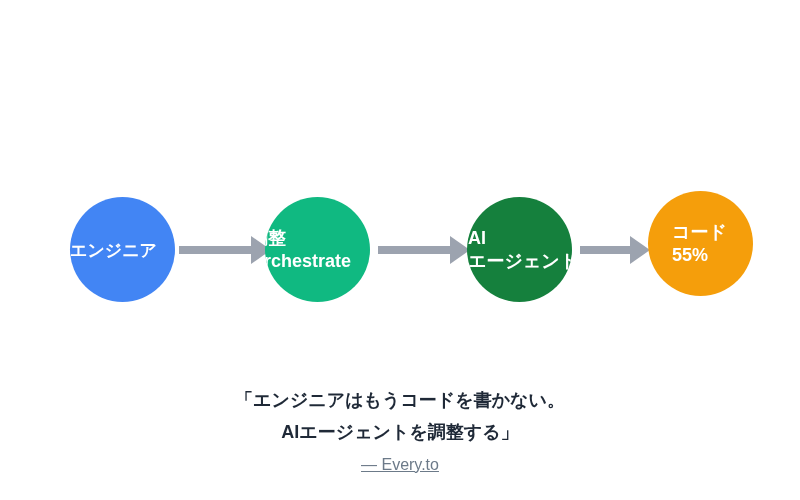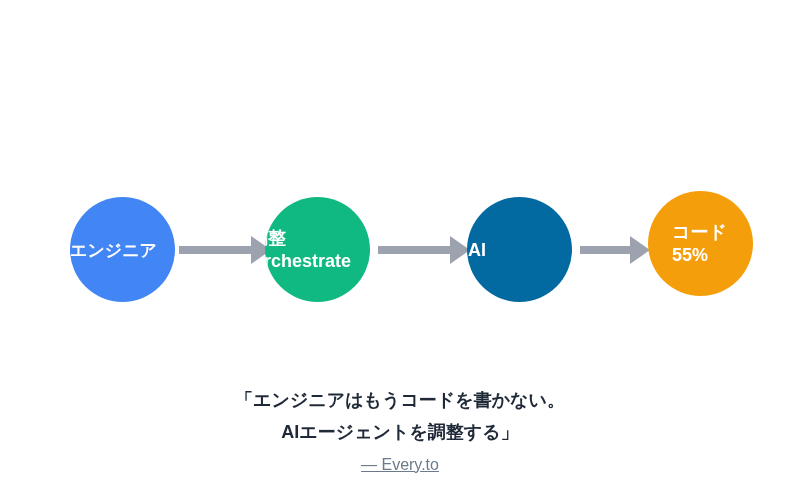--- a/index.html
+++ b/index.html
@@ -104,23 +104,24 @@
         <span class="line">調整</span>
         <span class="line">Orchestrate</span>
       </div>
     </div>
 
     <svg class="arrow a2" width="92" height="28" viewBox="0 0 92 28">
       <rect x="0" y="10" width="75" height="8" fill="#9CA3AF"></rect>
       <polygon points="72,0 92,14 72,28" fill="#9CA3AF"></polygon>
     </svg>
 
-    <div class="node n3" style="background-color: #0369a1;">
+    <div class="node n3" style="background-color: #15803d;">
       <div class="node-label">
         <span class="line">AI</span>
+        <span class="line">エージェント</span>
       </div>
     </div>
 
     <svg class="arrow a3" width="70" height="28" viewBox="0 0 70 28">
       <rect x="0" y="10" width="53" height="8" fill="#9CA3AF"></rect>
       <polygon points="50,0 70,14 50,28" fill="#9CA3AF"></polygon>
     </svg>
 
     <div class="node n4" style="background-color: rgb(245, 158, 11);">
       <div class="node-label">

